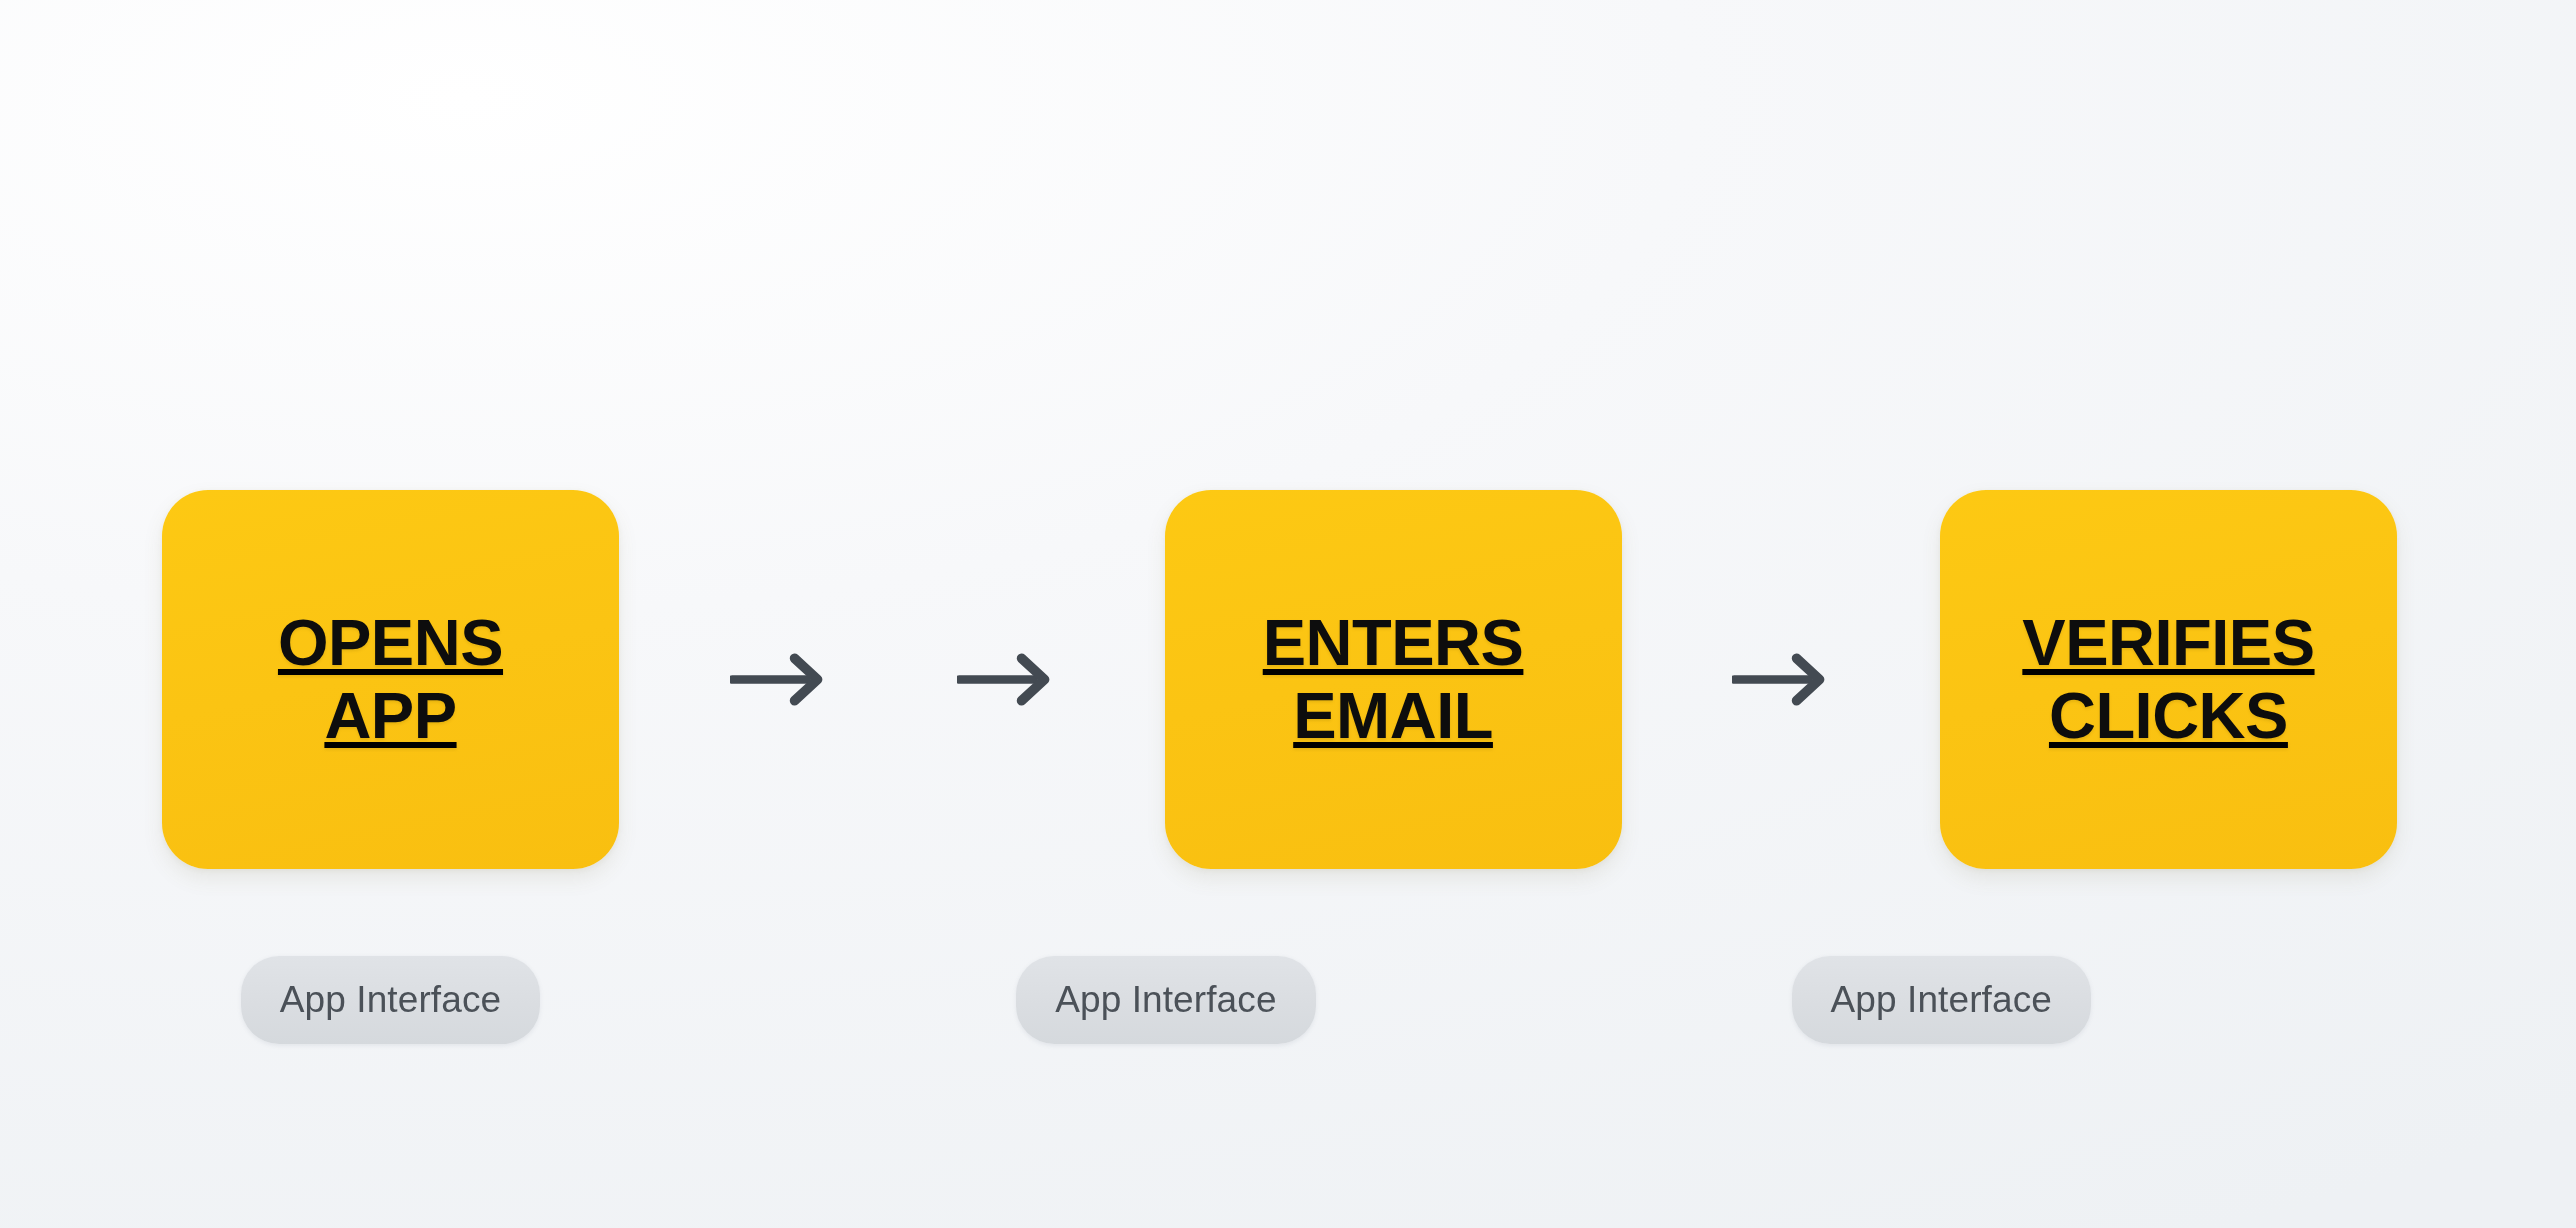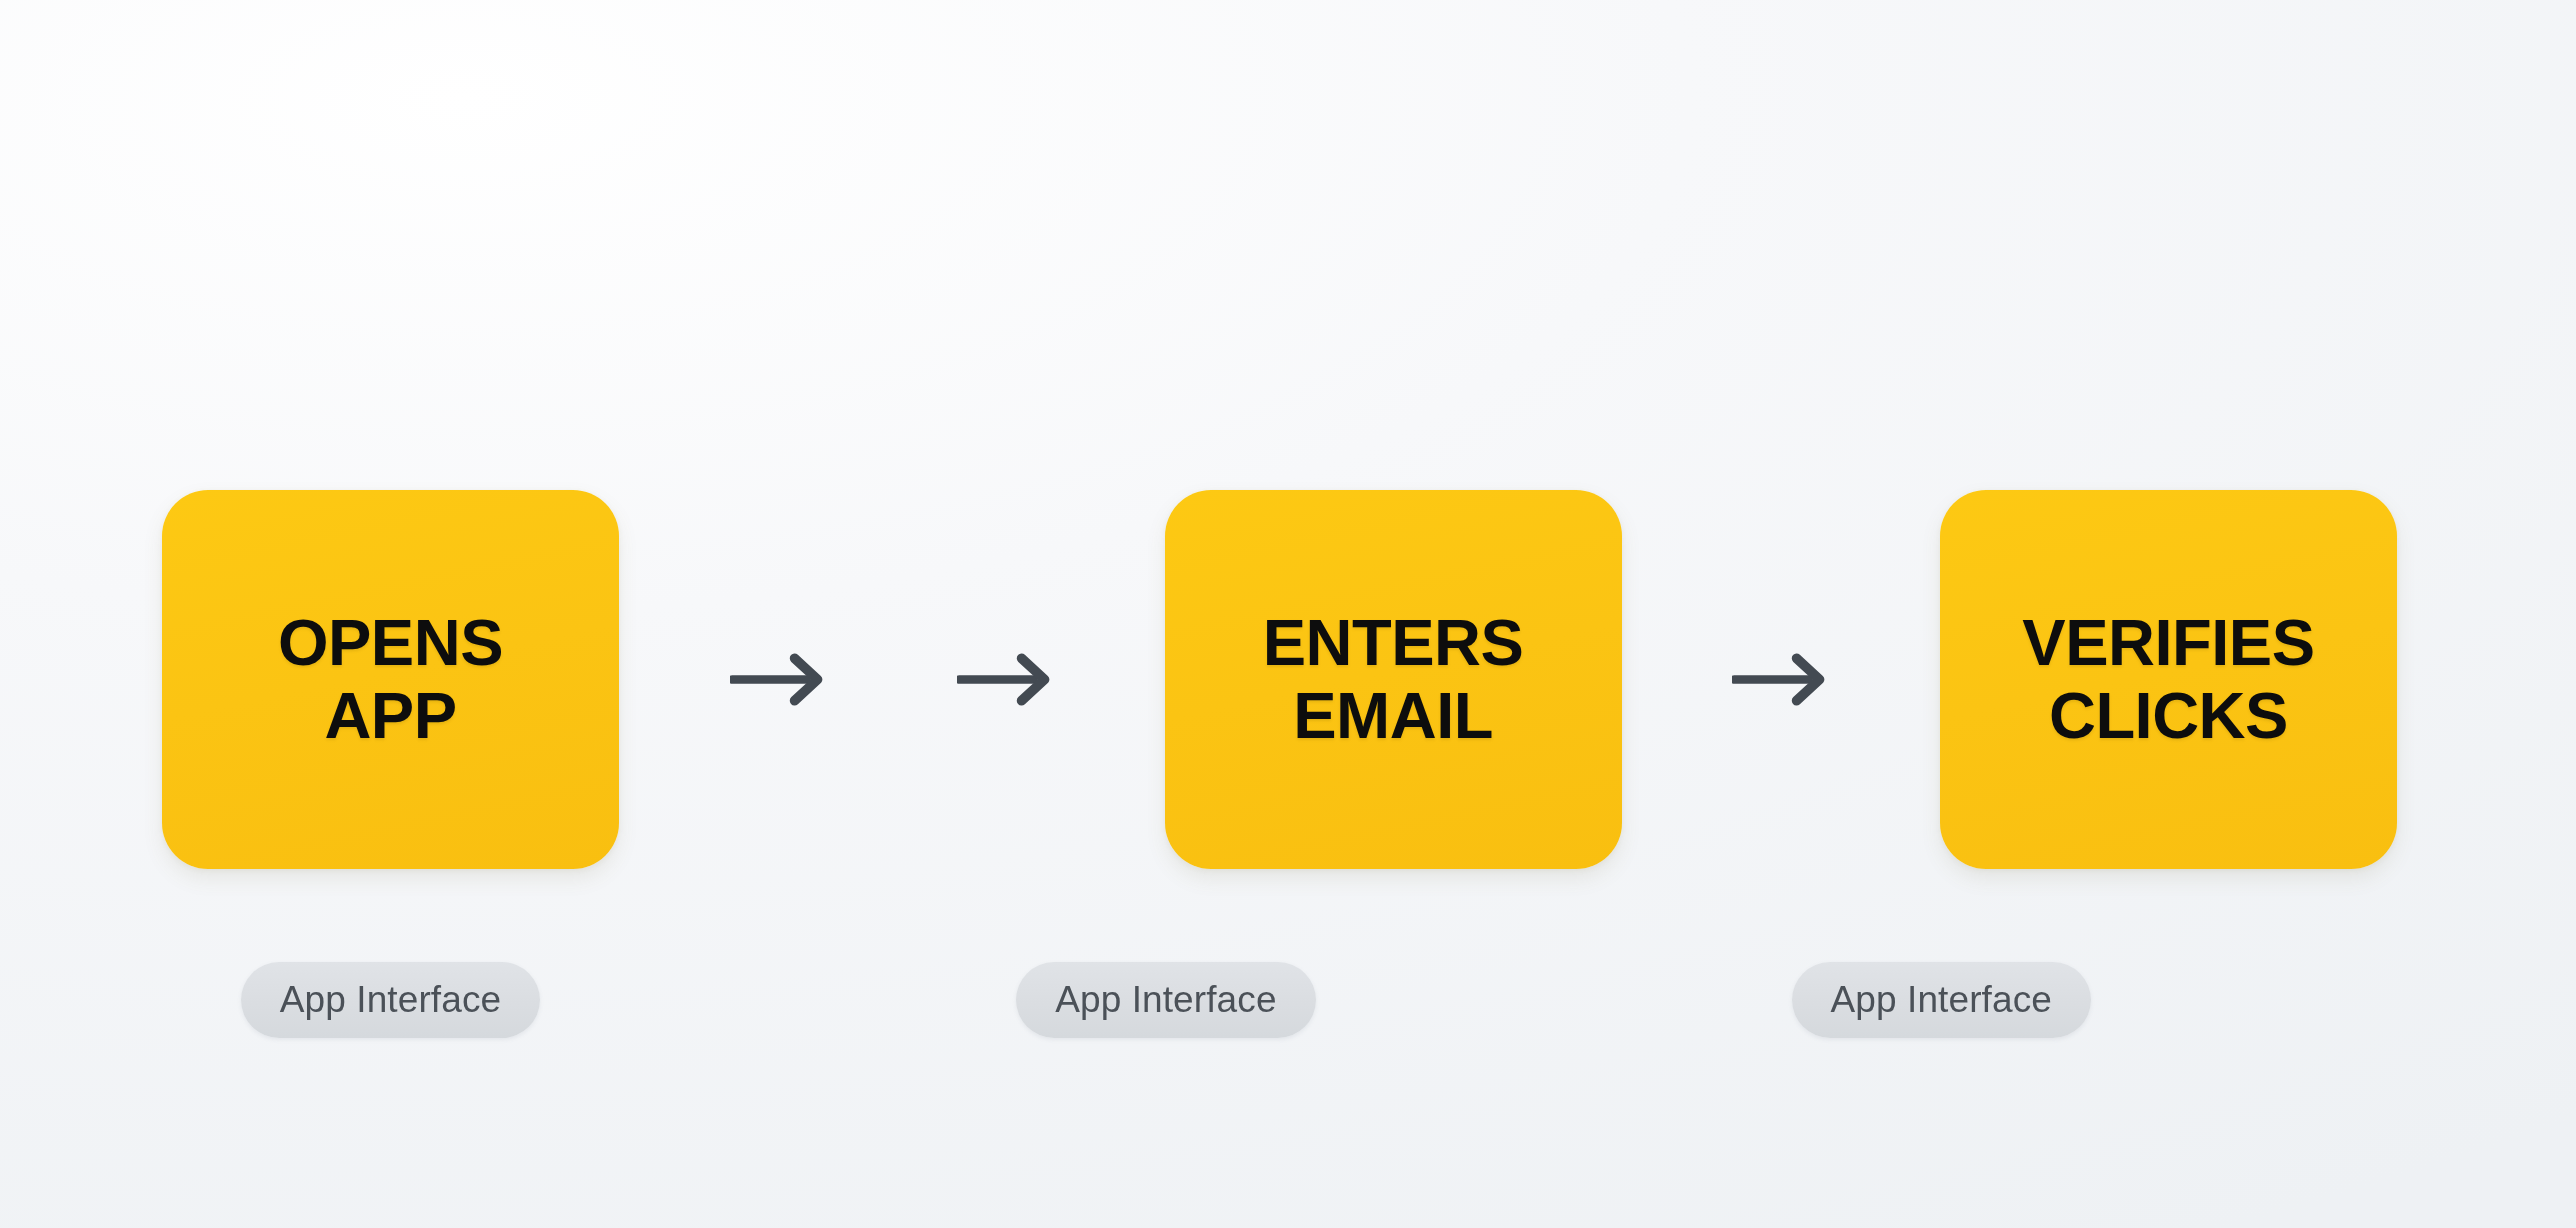--- a/index.html
+++ b/index.html
@@ -26,20 +26,21 @@
   
   .flow-row {
     position: absolute;
     left: 162px;
     top: 490px;
     width: 2235px;
     height: 379px;
     display: flex;
     align-items: center;
     justify-content: space-between;
+    text-decoration: underline;
   }
 
   .step {
     position: relative;
     width: 457px;
     height: 379px;
     flex: 0 0 457px;
   }
 
   .card {
@@ -97,21 +98,21 @@
     align-items: center;
     justify-content: center;
   }
   .pill-gap {
     flex: 0 0 136px;
   }
   .pill {
     display: inline-flex;
     align-items: center;
     justify-content: center;
-    height: 76px;
+    height: 88px;
     padding: 0 39px;
     border-radius: 38px;
     background: linear-gradient(180deg, #e0e3e7 0%, #dadde1 55%, #d5d9dd 100%);
     color: #4b5158;
     font-size: 37px;
     font-weight: 400;
     letter-spacing: 0.1px;
     white-space: nowrap;
     box-shadow: 0 1.8px 4.6px rgba(100, 110, 125, 0.10);
   }

